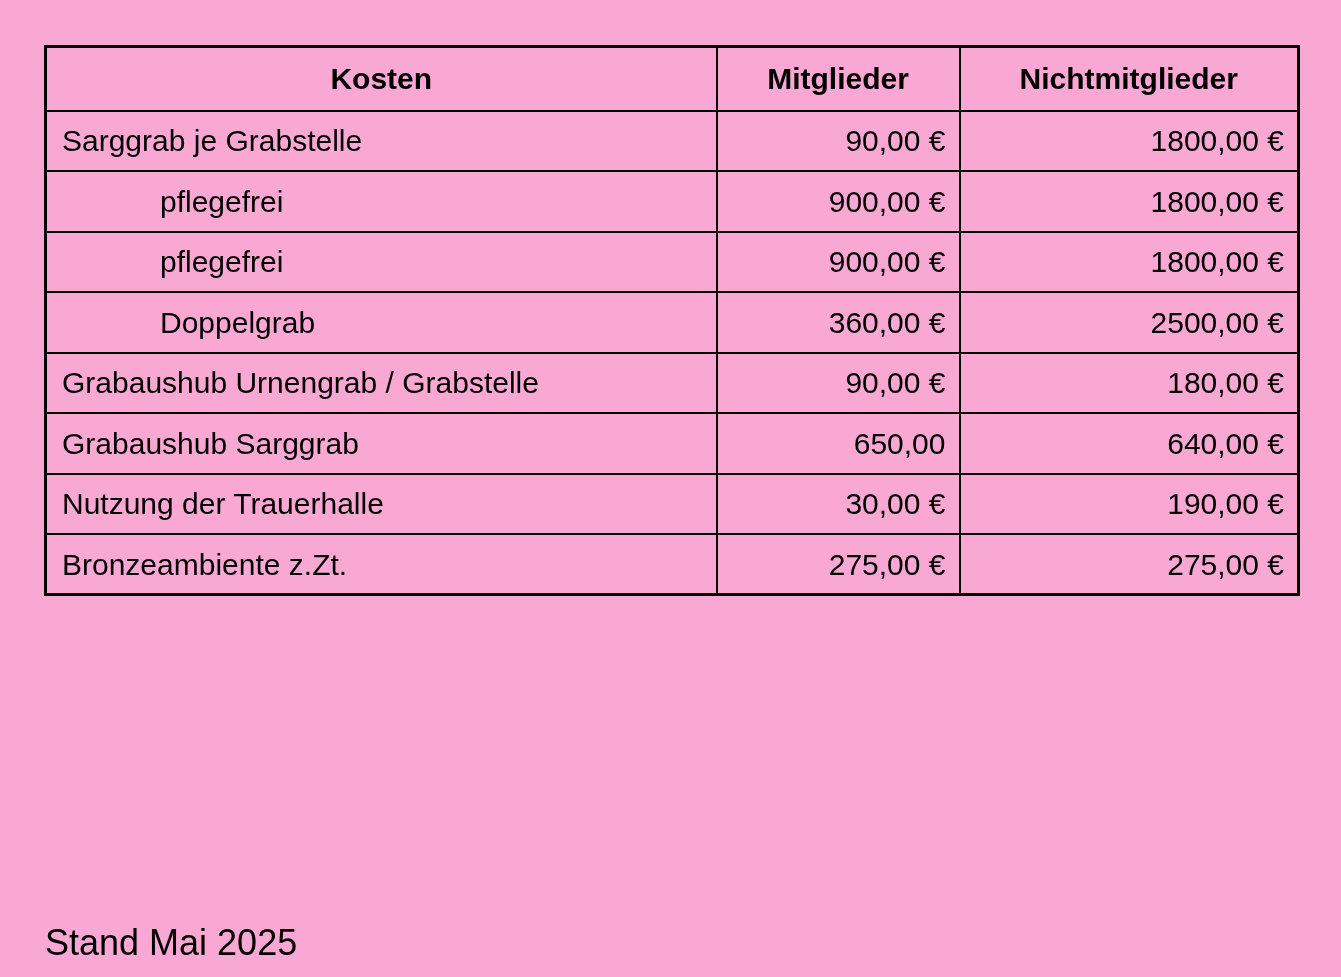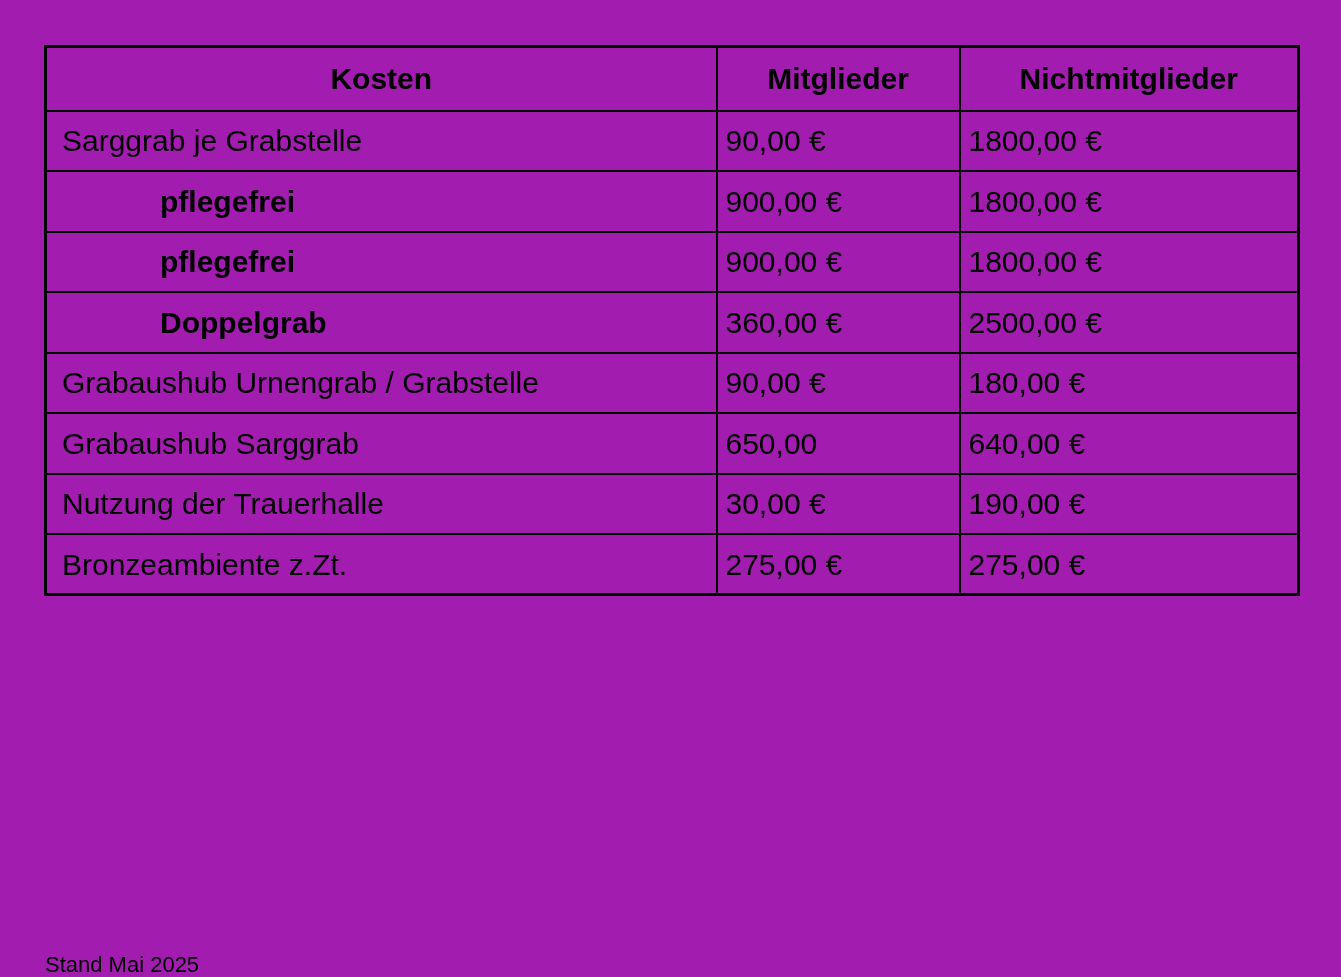--- a/index.html
+++ b/index.html
@@ -7,21 +7,21 @@
     width: 1341px;
     height: 977px;
     background: #ffffff;
     font-family: "Liberation Sans", sans-serif;
     color: #000000;
   }
   .page {
     position: relative;
     width: 1341px;
     height: 977px;
-    background: #a21caf;
+    background: #f9a8d4;
     overflow: hidden;
   }
   table.cost-table {
     position: absolute;
     left: 44px;
     top: 45px;
     width: 1253px;
     border-collapse: collapse;
     table-layout: fixed;
     border: 3px solid #000000;
@@ -45,32 +45,30 @@
     height: 60.5px;
     font-weight: normal;
   }
   td.label {
     text-align: left;
     padding-left: 15px;
     padding-right: 24px;
   }
   td.label.indent {
     padding-left: 113px;
-    font-weight: bold;
   }
   td.value {
-    text-align: left;
+    text-align: right;
     padding-right: 13px;
-    padding-left: 8px;
   }
   .footnote {
     position: absolute;
     left: 45px;
-    top: 952px;
-    font-size: 22px;
+    top: 922px;
+    font-size: 36px;
     font-weight: normal;
     color: #000000;
   }
 </style>
 </head>
 <body>
 
 <div class="page">
 
   <table class="cost-table">

